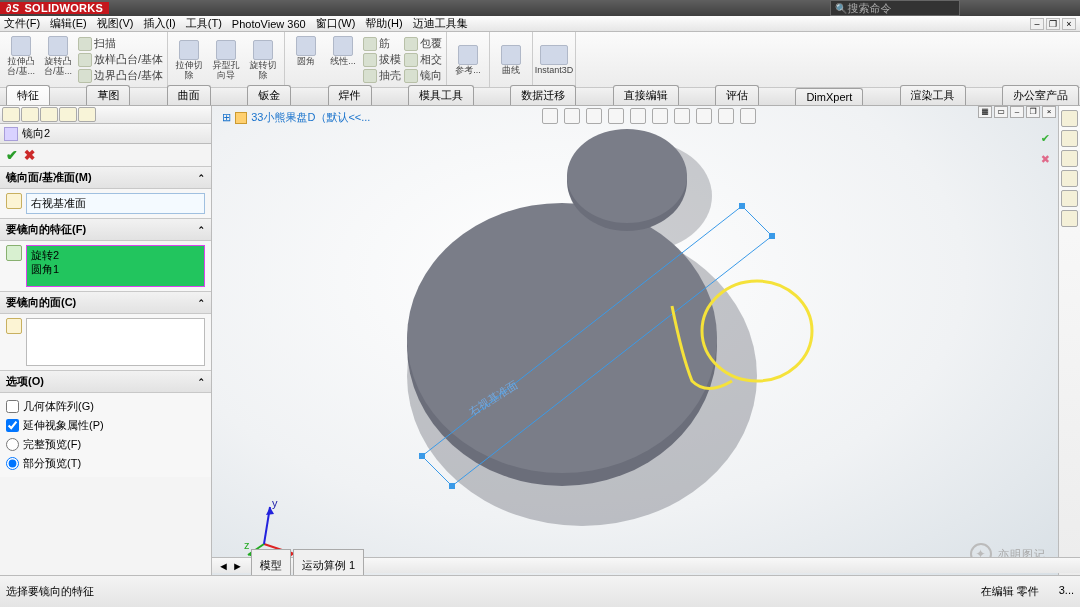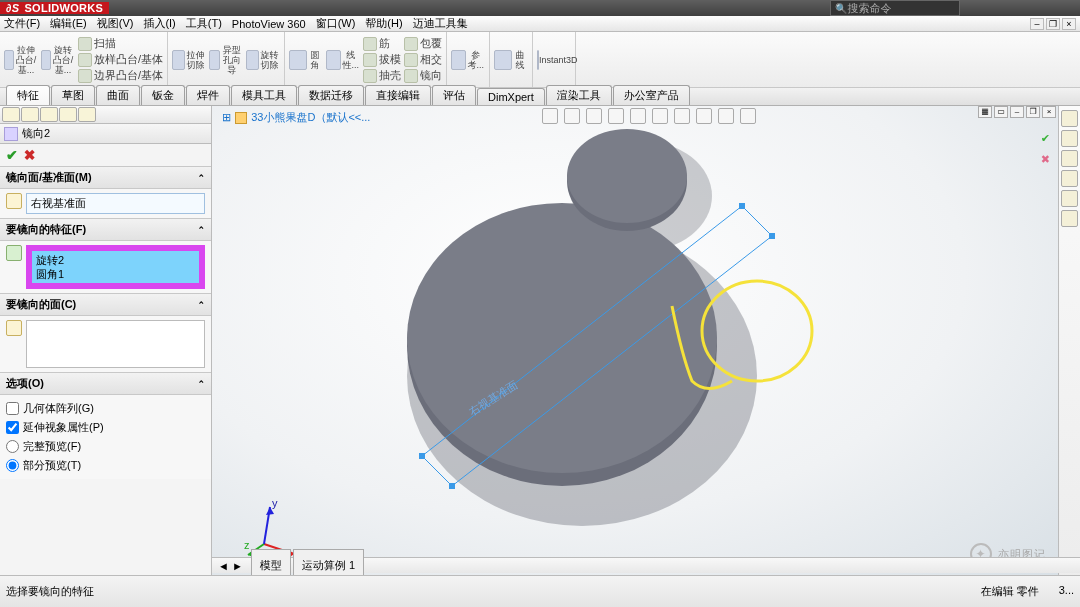--- a/index.html
+++ b/index.html
@@ -8,45 +8,45 @@
 .titlebar .logo { background:#c4161c; color:#fff; padding:0 6px; font-weight:bold; font-size:10px; letter-spacing:0.3px; }
 .titlebar .logo-icon { font-style:italic; margin-right:2px; }
 .menubar { height:16px; background:linear-gradient(#fdfdfd,#e6e6e6); border-bottom:1px solid #bbb; display:flex; align-items:center; padding:0 4px; gap:10px; }
 .menubar span { cursor:default; }
 .menubar .docctl { margin-left:auto; display:flex; gap:2px; }
 .menubar .docctl span { width:14px; height:12px; background:#f0f0f0; border:1px solid #bbb; text-align:center; line-height:10px; font-size:9px; }
 .searchcmd { position:absolute; right:120px; top:0; height:16px; width:130px; background:#333; border:1px solid #666; color:#aaa; font-size:10px; padding:0 4px; display:flex; align-items:center; }
 .ribbon { height:56px; background:linear-gradient(#fbfbfb,#ececec); border-bottom:1px solid #c8c8c8; display:flex; }
 .ribbon-grp { border-right:1px solid #ccc; padding:2px 4px; display:flex; flex-direction:column; justify-content:center; gap:1px; font-size:10px; color:#444; }
 .ribbon-big { display:flex; gap:3px; }
-.rb-btn { display:flex; flex-direction:row; align-items:center; width:34px; }
+.rb-btn { display:flex; flex-direction:column; align-items:center; width:34px; }
 .rb-btn .ic { width:20px; height:20px; background:#d0d8e8; border:1px solid #b0b8c8; border-radius:2px; }
 .rb-btn .lb { font-size:9px; text-align:center; line-height:10px; }
 .rb-row { display:flex; align-items:center; gap:2px; font-size:10px; }
 .rb-row .sic { width:14px; height:14px; background:#d8e0d0; border:1px solid #b8c0a8; border-radius:2px; }
-.tabstrip { height:18px; background:linear-gradient(#f2f2f2,#e0e0e0); border-bottom:1px solid #b0b0b0; display:flex; align-items:flex-end; padding-left:6px; }
+.tabstrip { height:18px; background:linear-gradient(#f2f2f2,#e0e0e0); border-bottom:1px solid #b0b0b0; display:flex; align-items:flex-end; padding-left:6px;justify-content:space-between; }
 .tabstrip .tab { padding:2px 10px; border:1px solid #a0a0a0; border-bottom:none; background:linear-gradient(#f4f4f4,#e4e4e4); border-radius:3px 3px 0 0; margin-right:1px; font-size:11px; cursor:default; }
 .tabstrip .tab.active { background:linear-gradient(#fefefe,#f6f6f6); font-weight:normal; }
 .workarea { position:absolute; top:106px; left:0; right:0; bottom:18px; display:flex; }
 .leftpane { width:212px; background:#f4f4f4; border-right:1px solid #bbb; display:flex; flex-direction:column; }
 .lp-tabs { height:18px; background:linear-gradient(#fafafa,#e8e8e8); border-bottom:1px solid #bbb; display:flex; align-items:center; padding:0 2px; gap:1px; }
 .lp-tabs span { width:18px; height:15px; border:1px solid #aaa; background:#f8f4d8; border-radius:2px; }
 .pm-head { height:20px; background:linear-gradient(#f6f6f6,#e6e6e6); border-bottom:1px solid #bbb; display:flex; align-items:center; padding:0 4px; gap:4px; font-size:11px; }
 .pm-head .pm-ic { width:14px; height:14px; background:#d9d2ff; border:1px solid #a89ed9; }
 .pm-confirm { display:flex; gap:6px; padding:3px 6px; }
 .pm-confirm .ok { color:#2a9d2a; font-size:14px; font-weight:bold; }
 .pm-confirm .cancel { color:#cc2a2a; font-size:14px; font-weight:bold; }
 .pm-section { border-top:1px solid #c8c8c8; }
 .pm-sh { background:linear-gradient(#f2f2f2,#e2e2e2); padding:3px 6px; display:flex; align-items:center; font-weight:bold; font-size:11px; border-bottom:1px solid #c8c8c8; cursor:default; }
 .pm-sh .chev { margin-left:auto; font-size:9px; }
 .pm-body { padding:4px 6px; background:#f7f7f7; }
 .pm-field { display:flex; align-items:flex-start; gap:4px; }
 .pm-field .fic { width:16px; height:16px; border:1px solid #c8b060; background:#fcf4d4; border-radius:2px; }
 .pm-field .sel { flex:1; min-height:18px; border:1px solid #a0c0e0; background:#f4faff; padding:2px 4px; font-size:11px; }
-.pm-list { flex:1; min-height:42px; border:6px solid #d946ef; background:#7dd3fc; padding:2px 4px; font-size:11px; line-height:14px; }
+.pm-list { flex:1; min-height:42px; border:1px solid #d946ef; background:#22c55e; padding:2px 4px; font-size:11px; line-height:14px; }
 .pm-empty { flex:1; min-height:48px; border:1px solid #bbb; background:#fff; }
 .pm-opt { display:flex; align-items:center; gap:4px; padding:2px 0; font-size:11px; }
 .canvas { flex:1; position:relative; background:radial-gradient(ellipse at 40% 35%,#ffffff 0%,#f0f2f4 55%,#d6dee4 100%); overflow:hidden; }
 .doc-crumb { position:absolute; top:4px; left:10px; color:#1a73cc; font-size:11px; display:flex; align-items:center; gap:4px; }
 .doc-crumb .dic { width:12px; height:12px; background:#ffd070; border:1px solid #cc9a30; }
 .view-tools { position:absolute; top:2px; left:330px; display:flex; gap:6px; }
 .view-tools span { width:16px; height:16px; border:1px solid #aaa; background:#f6f6f6; border-radius:2px; }
 .part-svg { position:absolute; top:0; left:0; }
 .triad { position:absolute; left:32px; bottom:30px; }
 .botruler { position:absolute; left:0; right:0; bottom:16px; height:16px; background:linear-gradient(#f8f8f8,#e8e8e8); border-top:1px solid #bbb; display:flex; align-items:center; font-size:11px; }

